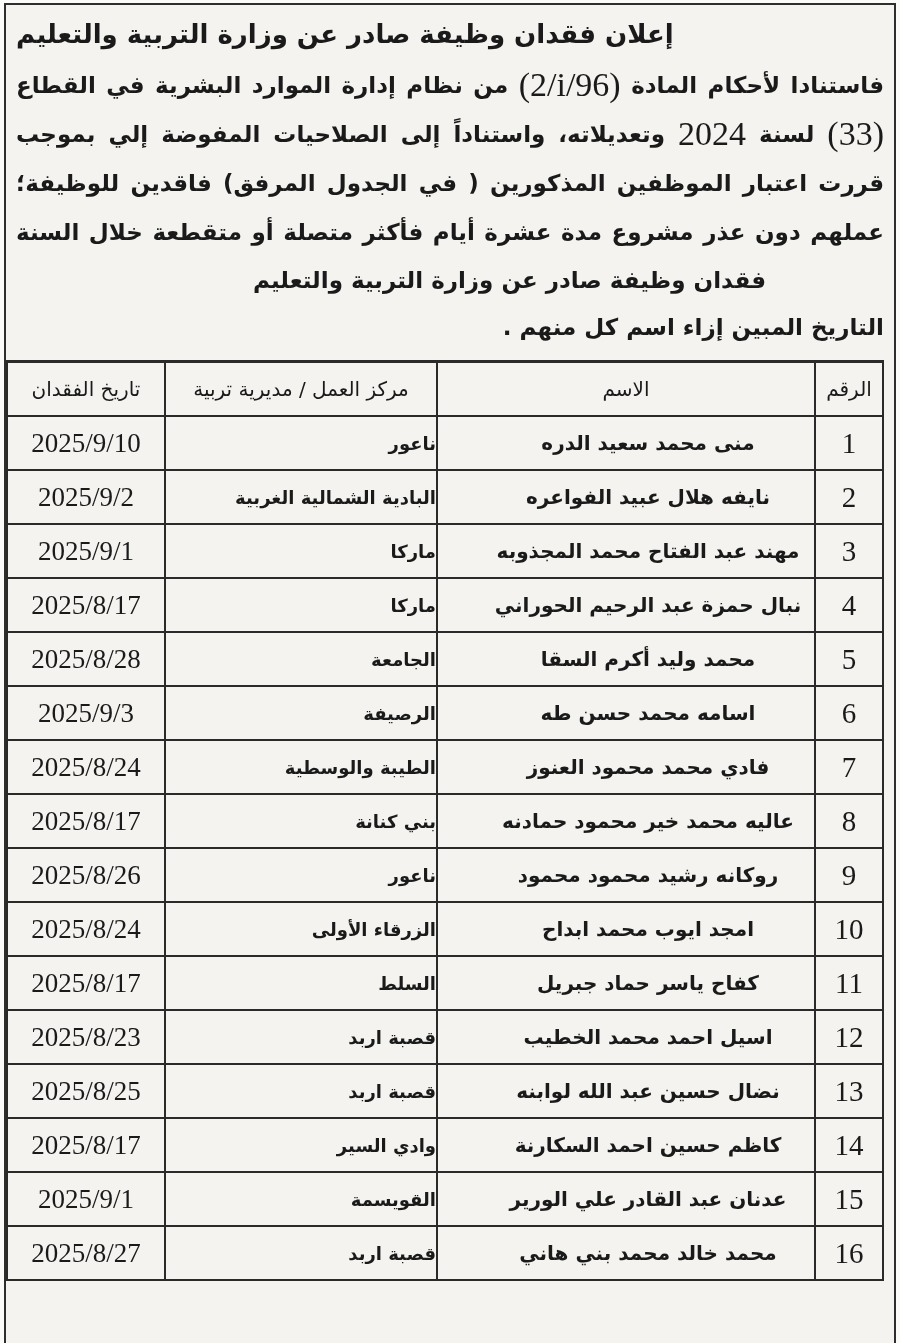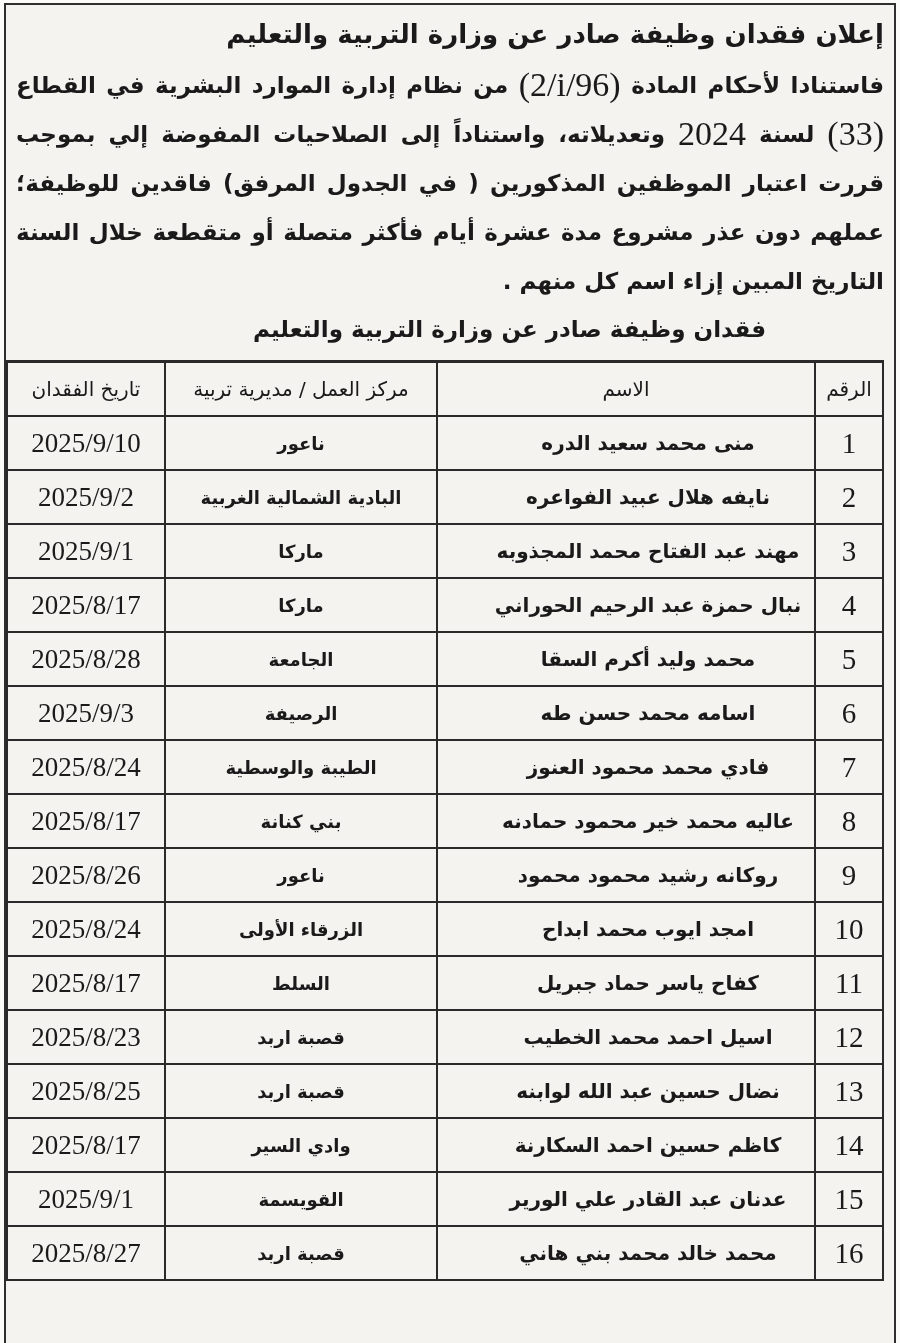--- a/index.html
+++ b/index.html
@@ -13,21 +13,21 @@
   }
   .frame{
     position:absolute;top:3px;left:4px;right:4px;height:1340px;
     border:2px solid #2e2e2e;border-bottom:none;
     background:#f4f3f0;
     box-sizing:border-box;
     direction:rtl;
     padding:0 10px;
   }
   .title{
-    font-size:26px;font-weight:bold;text-align:right;
+    font-size:26px;font-weight:bold;text-align:left;
     margin:14px 0 12px 0;letter-spacing:0;
   }
   .intro{margin:0;}
   .pline{
     height:49px;line-height:49px;
     font-size:23px;font-weight:bold;
     overflow:hidden;
   }
   .pline.just{text-align:justify;text-align-last:justify;}
   .pline.right{text-align:right;}
@@ -57,41 +57,41 @@
     height:52px;
     font-size:20px;font-weight:normal;
     border-top-width:3px;
   }
   tbody tr{height:54px;}
   td.c-no{
     font-family:"Liberation Serif","DejaVu Serif",serif;
     font-size:29px;font-weight:normal;
   }
   td.c-name{font-size:20px;font-weight:bold;padding-left:44px;}
-  td.c-center{font-size:18px;font-weight:bold;}
+  td.c-center{font-size:18px;font-weight:bold;text-align:right;}
   td.c-date{
     font-family:"Liberation Serif","DejaVu Serif",serif;
     font-size:27px;font-weight:normal;
     direction:ltr;
   }
 </style>
 </head>
 <body>
 
 <div class="frame">
 
   <div class="title">إعلان فقدان وظيفة صادر عن وزارة التربية والتعليم</div>
 
   <div class="intro">
       <div class="pline just"><span>فاستنادا لأحكام المادة </span><span class="num" dir="ltr">(2/i/96)</span><span> من نظام إدارة الموارد البشرية في القطاع العام رقم</span></div>
       <div class="pline just"><span class="num" dir="ltr">(33)</span><span> لسنة </span><span class="num" dir="ltr">2024</span><span> وتعديلاته، واستناداً إلى الصلاحيات المفوضة إلي بموجب كتاب</span></div>
       <div class="pline just"><span>قررت اعتبار الموظفين المذكورين ( في الجدول المرفق) فاقدين للوظيفة؛ لتغيبهم عن</span></div>
       <div class="pline just"><span>عملهم دون عذر مشروع مدة عشرة أيام فأكثر متصلة أو متقطعة خلال السنة ابتداء من</span></div>
+      <div class="pline right indent"><span>فقدان وظيفة صادر عن وزارة التربية والتعليم</span></div>
       <div class="pline right"><span>التاريخ المبين إزاء اسم كل منهم .</span></div>
-      <div class="pline right indent"><span>فقدان وظيفة صادر عن وزارة التربية والتعليم</span></div>
     </div>
 
   <table dir="rtl">
     <colgroup>
       <col style="width:68px">
       <col style="width:378px">
       <col style="width:272px">
       <col style="width:158px">
     </colgroup>
     <thead>

